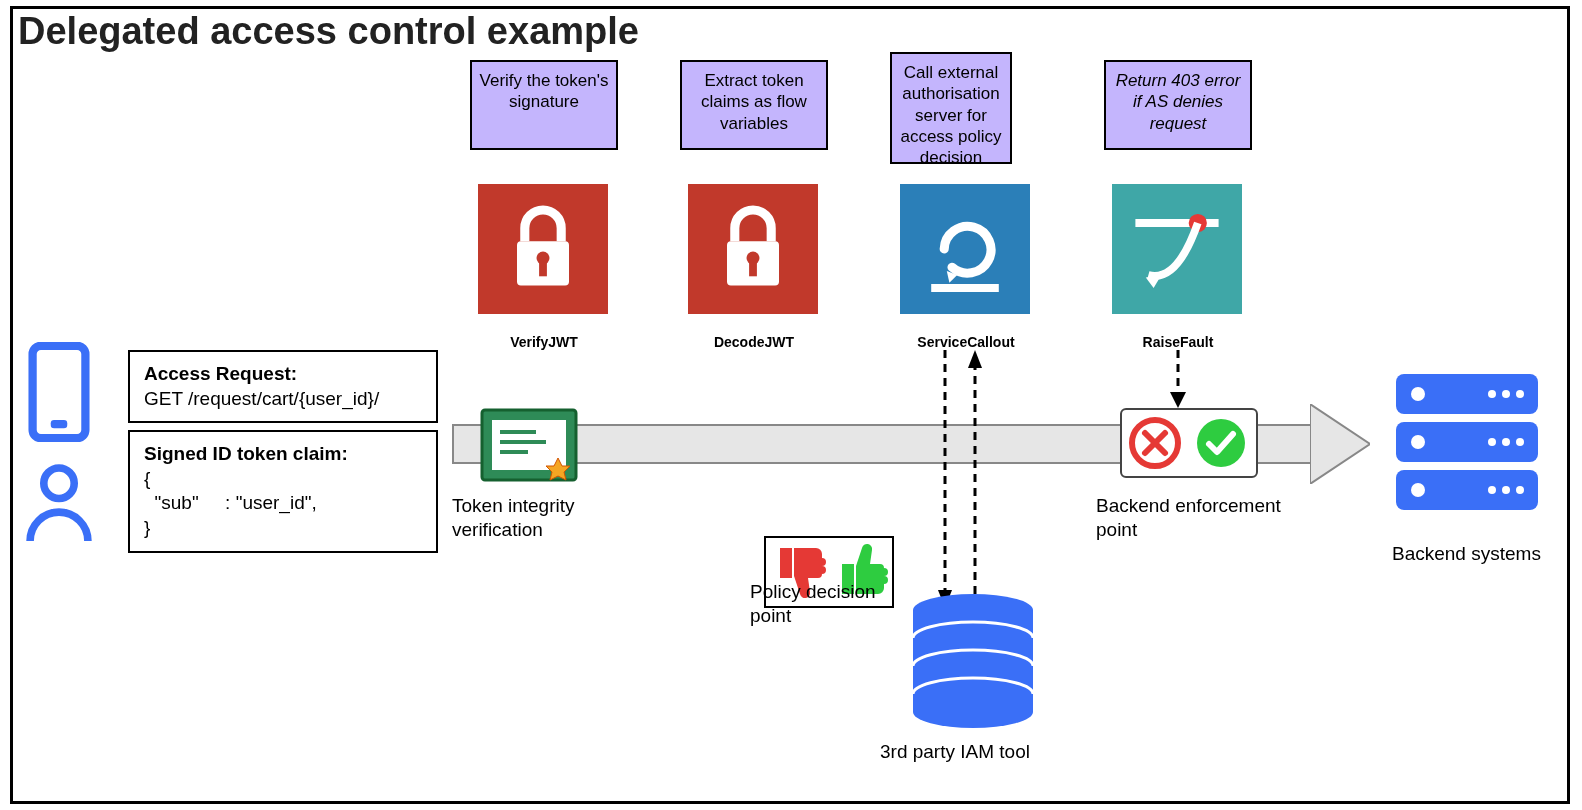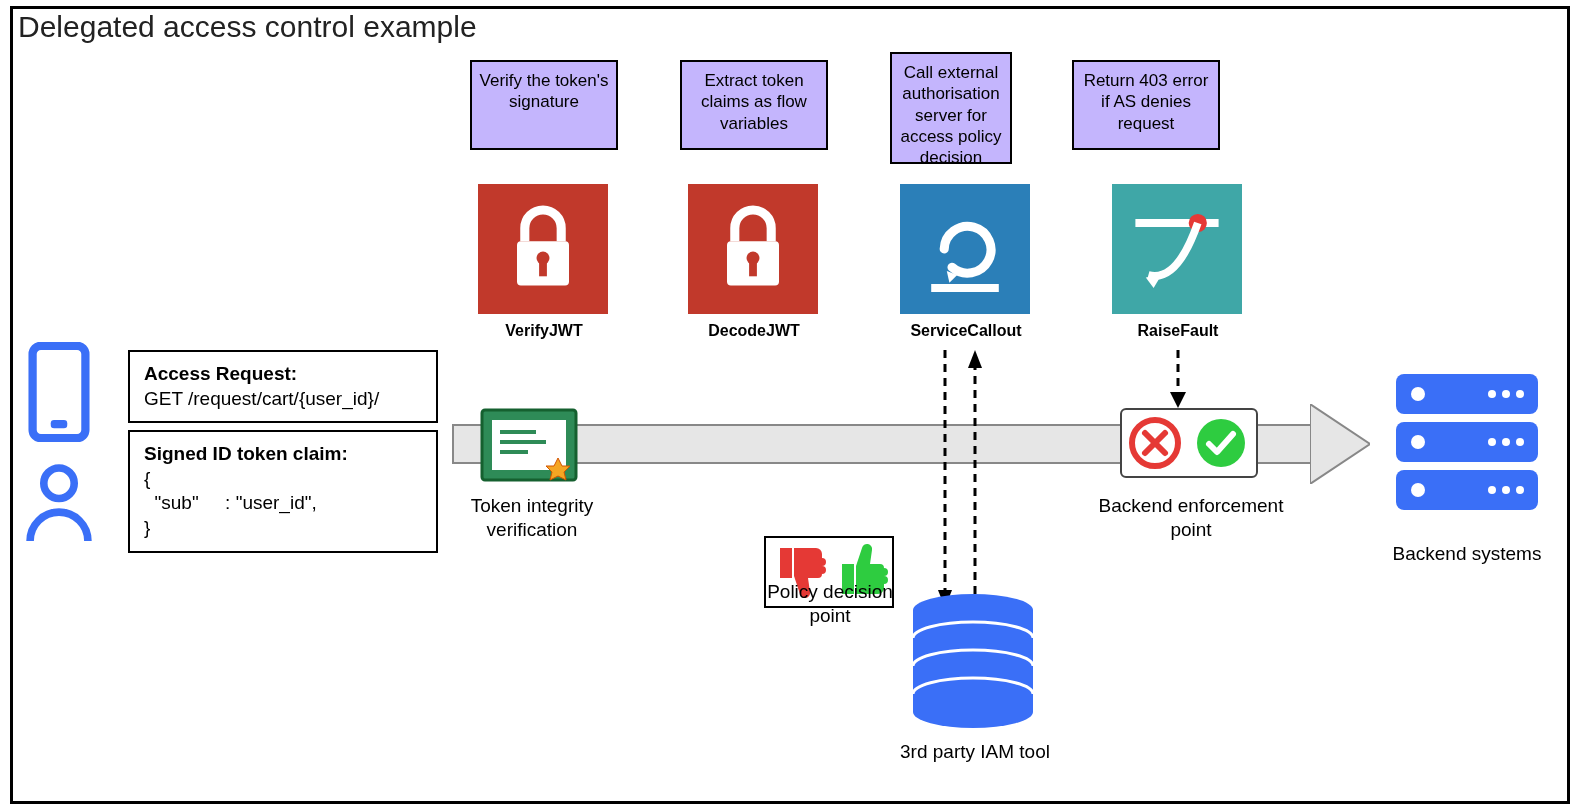--- a/index.html
+++ b/index.html
@@ -12,22 +12,22 @@
   }
   .frame {
     position: absolute;
     left: 10px; top: 6px;
     width: 1560px; height: 798px;
     border: 3px solid #000;
   }
   .title {
     position: absolute;
     left: 18px; top: 10px;
-    font-size: 30px;
-    font-weight: 400;
+    font-size: 38px;
+    font-weight: 700;
     color: #222;
   }
 
   
   .caption-box {
     position: absolute;
     border: 2px solid #000;
     background: #c4b5fd;
     font-size: 17px;
     text-align: center;
@@ -35,43 +35,43 @@
     line-height: 1.25;
   }
 
   
   .tile {
     position: absolute;
     width: 130px; height: 130px;
   }
   .tile-label {
     position: absolute;
-    font-size: 16px;
+    font-size: 14px;
     font-weight: 700;
     text-align: center;
     width: 160px;
+    margin-top: 12px;
   }
 
   
   .req-box {
     position: absolute;
     border: 2px solid #000;
     background: #fff;
     padding: 10px 14px;
     font-size: 19px;
     line-height: 1.3;
     margin-left: 8px;
   }
   .req-box strong { font-weight: 800; }
 
   
   .sublabel {
     position: absolute;
     font-size: 19px;
-    text-align: center;
     line-height: 1.25;
   }
 
   
   .pipe {
     position: absolute;
     background: #e6e6e6;
     border: 2px solid #888;
   }
 
@@ -100,21 +100,21 @@
 
 <div class="caption-box" style="left:470px; top:60px; width:148px; height:90px;">
   <span>Verify the token's signature</span>
 </div>
 <div class="caption-box" style="left:680px; top:60px; width:148px; height:90px;">
   <span>Extract token claims as flow variables</span>
 </div>
 <div class="caption-box" style="left:890px; top:52px; width:122px; height:112px;">
   <span>Call external authorisation server for access policy decision</span>
 </div>
-<div class="caption-box" style="left:1072px; top:60px; width:148px; height:90px;">
+<div class="caption-box" style="left:1104px; top:60px; width:148px; height:90px;font-style:italic;">
   <span>Return 403 error if AS denies request</span>
 </div>
 
 <svg class="tile" style="left:478px; top:184px;" viewBox="0 0 100 100">
   <rect width="100" height="100" fill="#c1392b"></rect>
   <rect x="30" y="44" width="40" height="34" rx="3" fill="#fff"></rect>
   <path d="M36 44 v-10 a14 14 0 0 1 28 0 v10" fill="none" stroke="#fff" stroke-width="7"></path>
   <circle cx="50" cy="57" r="5" fill="#c1392b"></circle>
   <rect x="47" y="60" width="6" height="11" fill="#c1392b"></rect>
 </svg>

